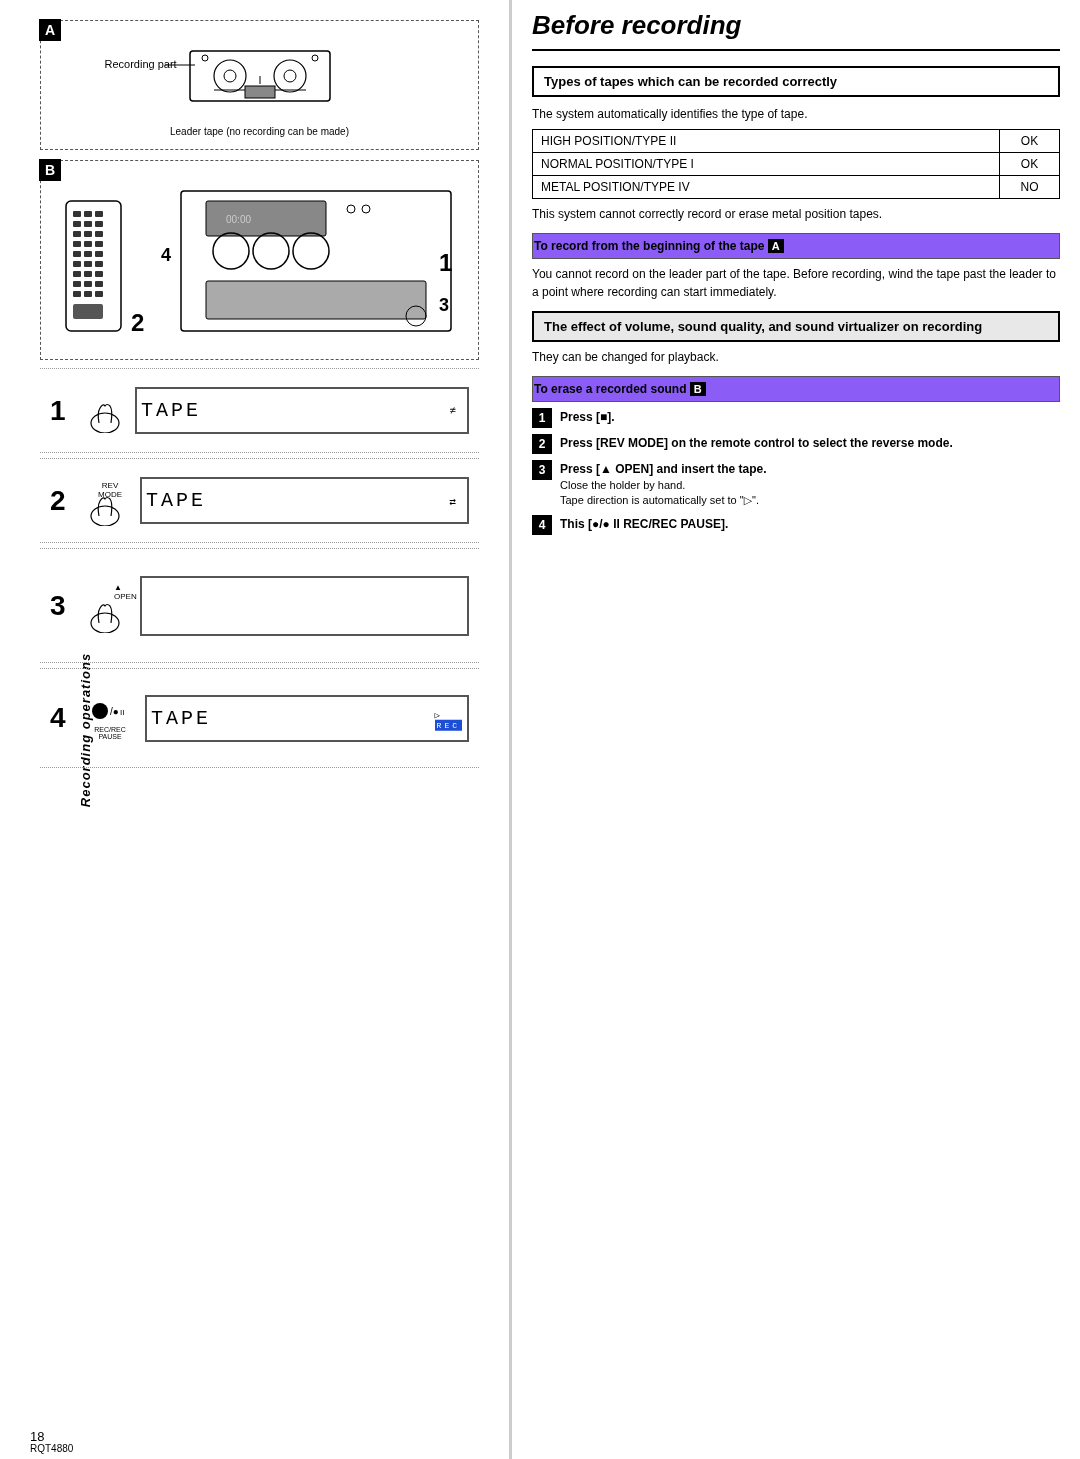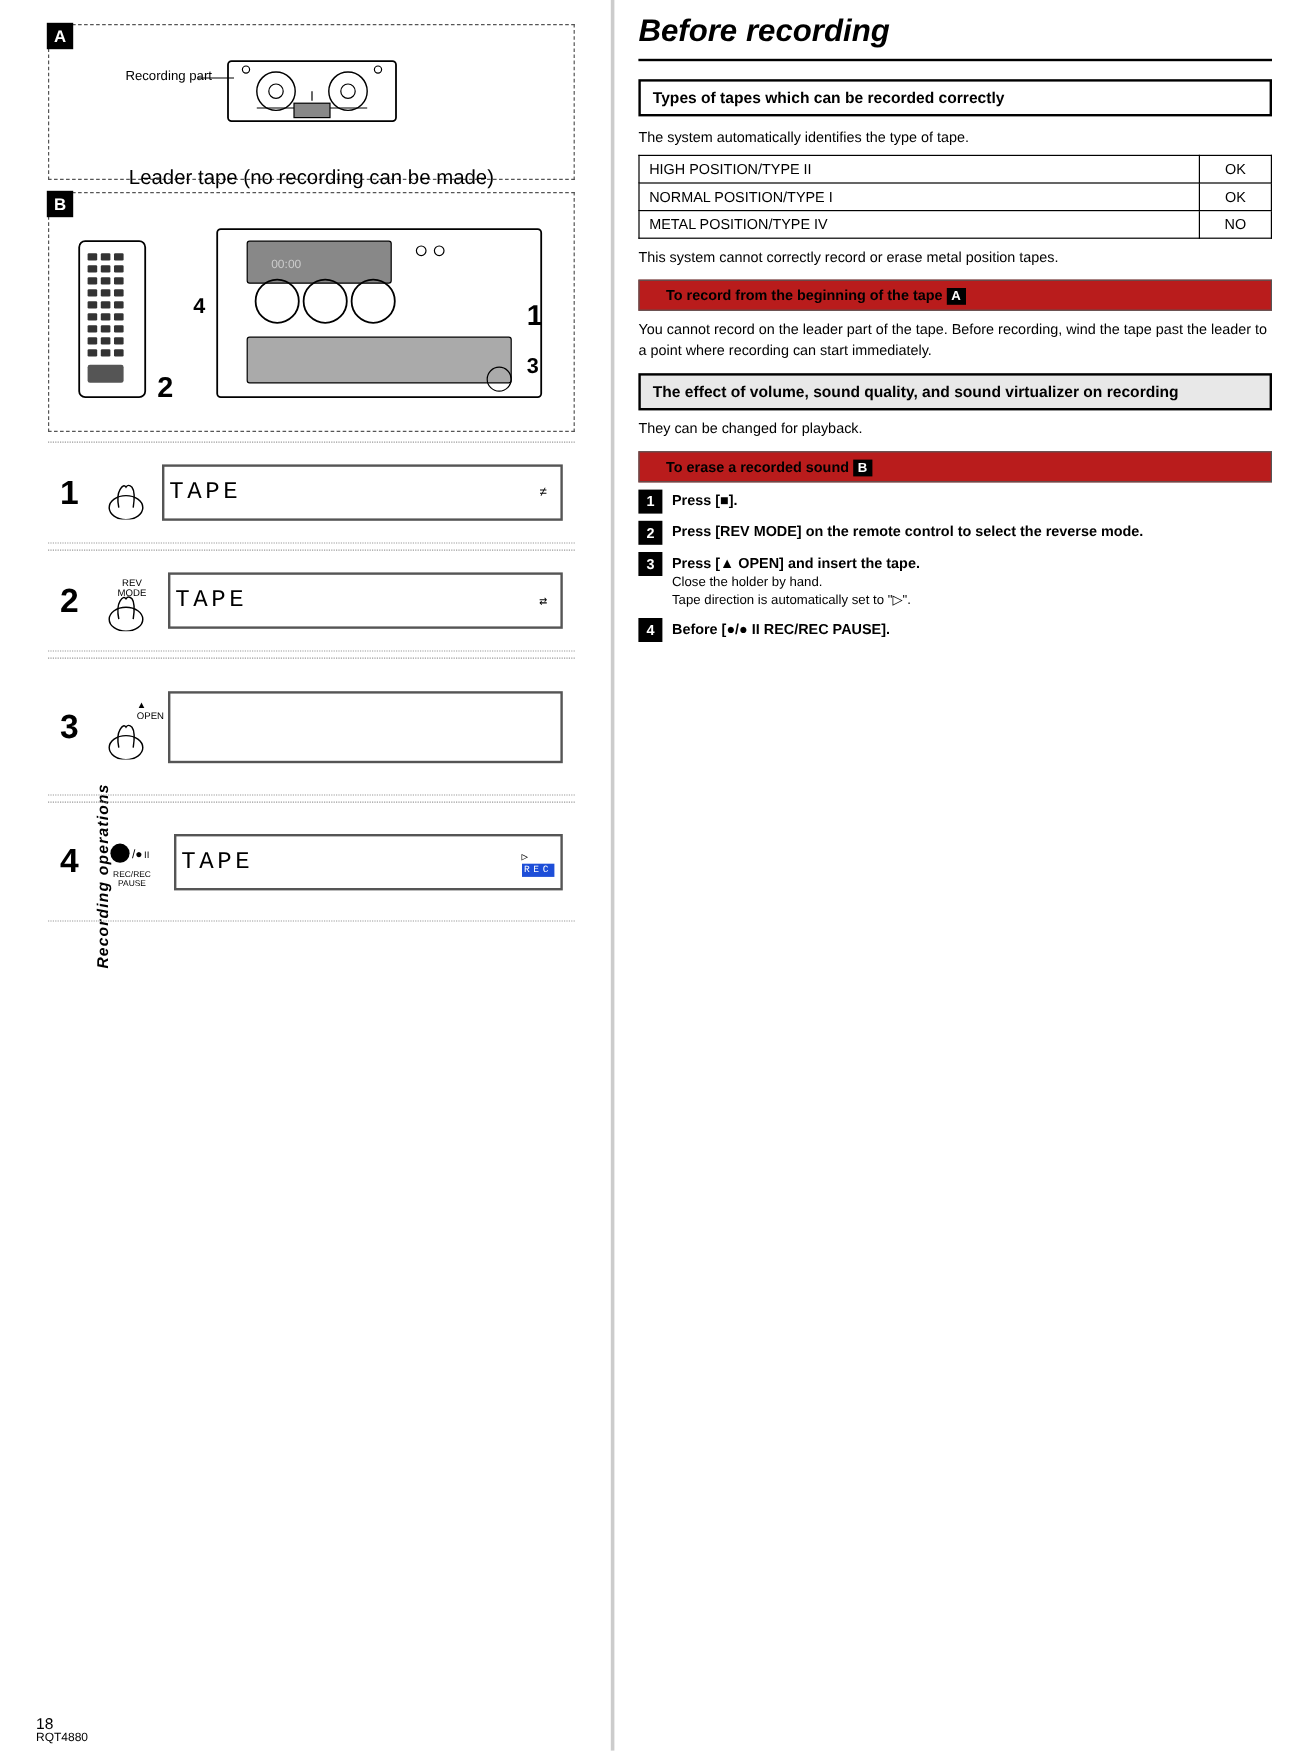--- a/index.html
+++ b/index.html
@@ -145,22 +145,22 @@
       border: 1px solid #000;
       padding: 4px 8px;
     }
     .tape-table td:last-child {
       text-align: center;
       width: 60px;
     }
 
     .subsection-box {
       border: 1px solid #555;
-      background: #b91c1c;
-      padding: 5px 22px;
+      background: #8b5cf6;
+      padding: 5px 1px;
       margin: 10px 0 6px 0;
     }
     .subsection-box-title {
       font-weight: bold;
       font-size: 12px;
     }
 
     .bold-section-box {
       border: 2px solid #000;
       background: #e8e8e8;
@@ -242,21 +242,21 @@
 
           <line x1="90" y1="38" x2="90" y2="30" stroke="#000" stroke-width="1"></line>
         </svg>
         
         <div style="position:absolute; top:12px; left:-65px; font-size:11px; white-space:nowrap;">Recording part</div>
         <svg style="position:absolute; top:18px; left:-5px;" width="30" height="2">
           <line x1="0" y1="1" x2="30" y2="1" stroke="#000" stroke-width="1"></line>
         </svg>
       </div>
     </div>
-    <div style="text-align:center; font-size:17px; margin-top:14px;">Leader tape (no recording can be made)</div>
+    <div style="text-align:center; font-size:10px; margin-top:2px;">Leader tape (no recording can be made)</div>
   </div>
 
   <div class="section-b">
     <div class="section-label">B</div>
     
     <svg width="430" height="185" viewBox="0 0 430 185">
 
       <rect x="15" y="30" width="55" height="130" rx="5" fill="none" stroke="#000" stroke-width="1.5"></rect>
 
       <rect x="22" y="40" width="8" height="6" fill="#333" rx="1"></rect>
@@ -451,17 +451,17 @@
     <div style="flex:1;">
       <div class="step-text step-text-bold">Press [▲ OPEN] and insert the tape.</div>
       <div class="step-subtext">Close the holder by hand.</div>
       <div class="step-subtext">Tape direction is automatically set to "▷".</div>
     </div>
   </div>
 
   <div class="step-row">
     <div class="step-circle">4</div>
     <div class="step-text">
-      <span class="step-text-bold">Before [●/● II REC/REC PAUSE].</span>
+      <span class="step-text-bold">This [●/● II REC/REC PAUSE].</span>
     </div>
   </div>
 
 </div>
 
 </body></html>

